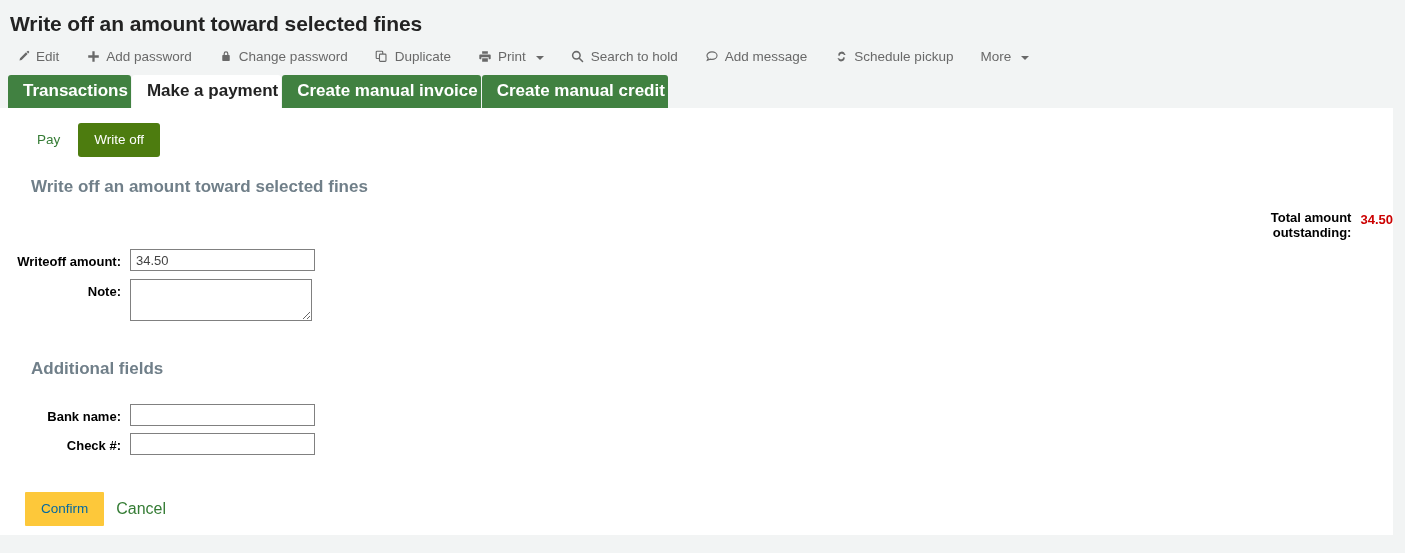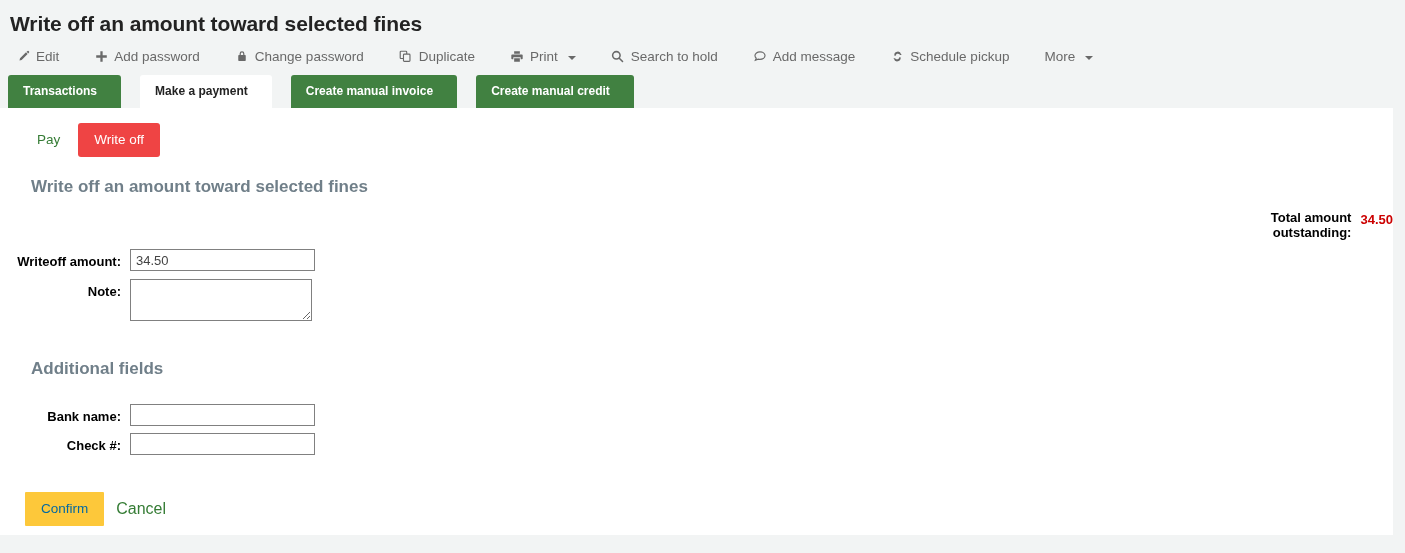--- a/index.html
+++ b/index.html
@@ -23,21 +23,21 @@
     padding: 10px 0 0 10px;
     line-height: 28px;
     letter-spacing: -0.1px;
   }
 
   
   #toolbar {
     display: flex;
     align-items: center;
     padding: 8px 0 8px 16px;
-    gap: 8px;
+    gap: 0px;
   }
   .tb-item {
     display: inline-flex;
     align-items: center;
     gap: 6px;
     color: #696969;
     font-size: 13.5px;
     padding: 3px 14px 3px 0;
     margin-right: 13px;
     text-decoration: none;
@@ -69,24 +69,24 @@
     display: flex;
     align-items: flex-end;
     padding-left: 8px;
     height: 33px;
     position: relative;
   }
   .tab {
     background: #418141;
     color: #ffffff;
     font-weight: bold;
-    font-size: 12px;
-    line-height: 16px;
-    padding: 8px 24px 9px 15px;
-    margin-right: 19px;
+    font-size: 17px;
+    line-height: 16px;
+    padding: 8px 3px 9px 15px;
+    margin-right: 1px;
     border-radius: 3px 3px 0 0;
     cursor: pointer;
     white-space: nowrap;
     user-select: none;
   }
   .tab.active {
     background: #ffffff;
     color: #232323;
   }
 
@@ -116,21 +116,21 @@
     white-space: nowrap;
     user-select: none;
     border: none;
     font-family: "Liberation Sans", sans-serif;
   }
   .mode-btn.link {
     background: transparent;
     color: #357c35;
   }
   .mode-btn.active {
-    background: #ef4444;
+    background: #4d7c0f;
     color: #ffffff;
     padding: 9px 16px;
   }
 
   
   .section-heading {
     font-size: 17px;
     font-weight: bold;
     color: #707f89;
     padding-left: 31px;

